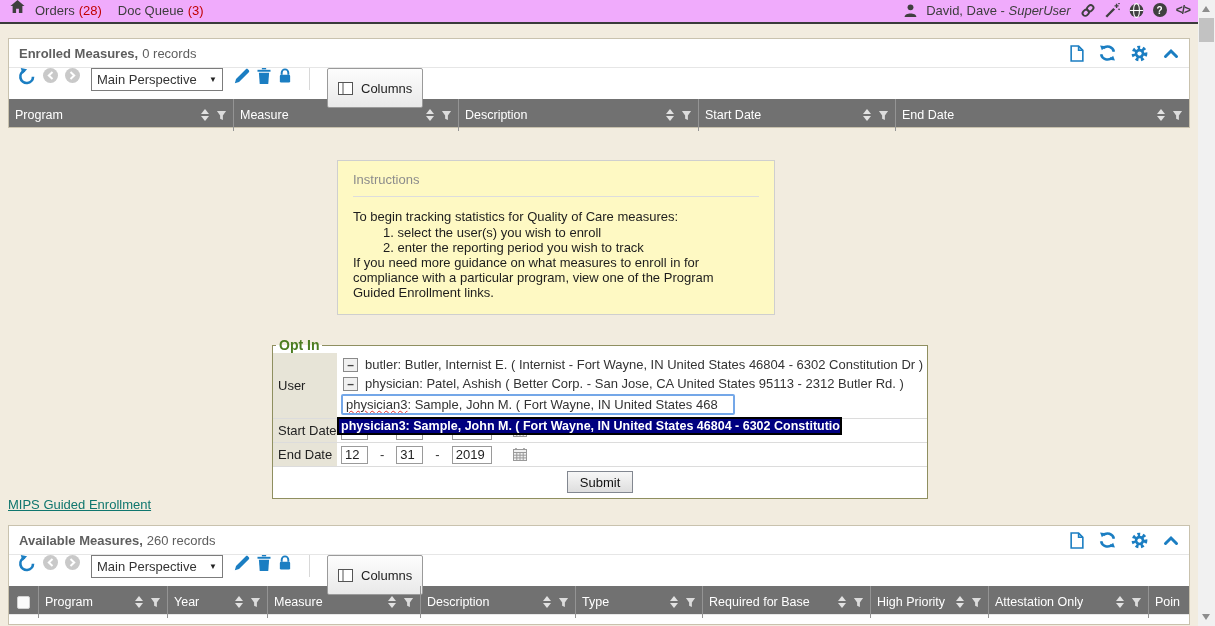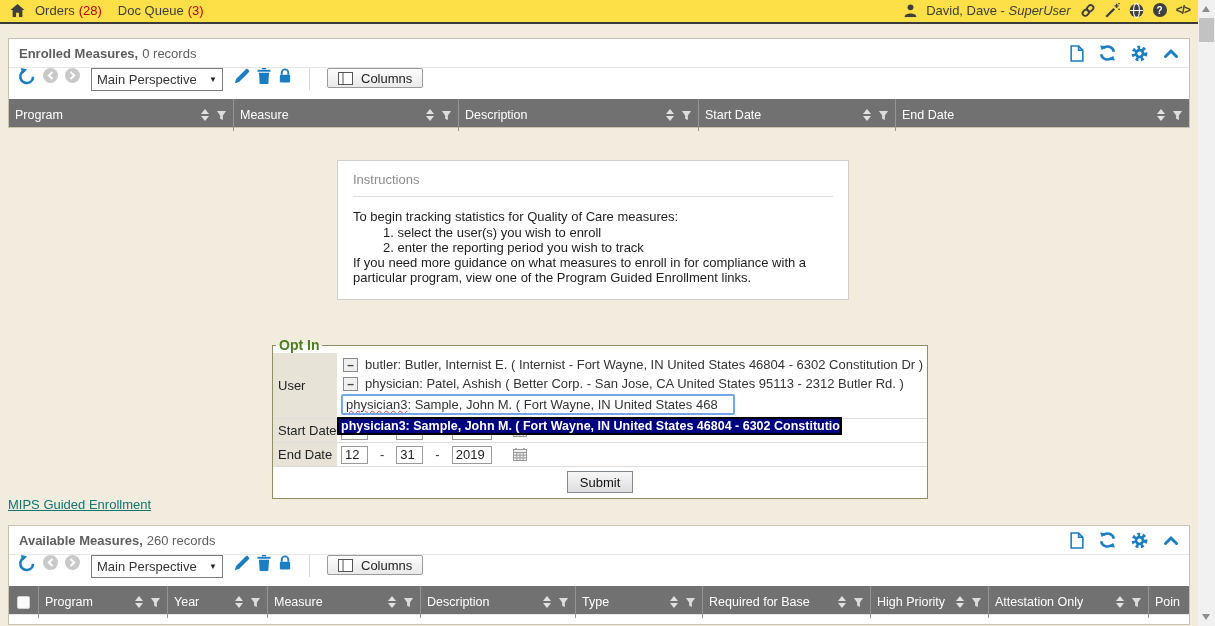--- a/index.html
+++ b/index.html
@@ -1,21 +1,21 @@
 <!DOCTYPE html>
 <html><head>
 <meta charset="utf-8">
 <style>
   *{margin:0;padding:0;box-sizing:border-box}
   html,body{width:1215px;height:626px}
   body{font-family:"Liberation Sans",sans-serif;font-size:13px;color:#333}
   .screen{position:relative;width:1215px;height:626px;overflow:hidden;background:#f2ecdf}
   
-  .topbar{position:absolute;left:0;top:0;width:1198px;height:24px;background:#fde047;
-    border-bottom:2px solid #3a3a3a;display:flex;align-items:center;padding:0 8px 2px 10px}
+  .topbar{position:absolute;left:0;top:0;width:1198px;height:24px;background:#f0abfc;
+    border-bottom:2px solid #3a3a3a;display:flex;padding:0 8px 2px 10px}
   .topnav{display:flex;align-items:center;gap:16px;margin-left:10px}
   .navitem{display:flex;gap:4px;cursor:pointer}
   .navitem .lbl{color:#3d3d3d}
   .navitem .cnt{color:#c00000}
   .topright{margin-left:auto;display:flex;align-items:center;gap:9px}
   .username{color:#3d3d3d}
   .userrole{font-style:italic;color:#3d3d3d}
   .help-badge{width:14px;height:14px;border-radius:50%;background:#3f3f3f;color:#fff;
     font-weight:bold;font-size:10px;display:inline-flex;align-items:center;justify-content:center}
   .code-ic{font-weight:bold;color:#3f3f3f;font-size:12px;letter-spacing:-1px}
@@ -33,33 +33,33 @@
   .pt-r{color:#5e5e5e;margin-left:4px}
   .p-icons{margin-left:auto;display:flex;align-items:center;gap:15px}
   .p-icons>*{cursor:pointer}
   .p-toolbar{height:31px;display:flex;align-items:flex-start;gap:7px;padding:0 9px}
   .navcirc{width:15px;height:15px;border-radius:50%;background:#c9c9c9;display:inline-flex;
     align-items:center;justify-content:center;cursor:pointer}
   .sel{width:132px;height:23px;border:1px solid #7c7c7c;background:#fff;display:flex;
     align-items:center;padding:0 5px;cursor:pointer;margin:0 4px}
   .sel .arrow{margin-left:auto;font-size:8px;color:#222}
   .vsep{width:1px;height:22px;background:#d8d8d8;margin:0 10px}
-  .colsbtn{display:flex;align-items:center;gap:8px;border:1px solid #9a9a9a;height:20px;
+  .colsbtn{display:flex;align-items:center;gap:8px;border:1px solid #9a9a9a;height:40px;
     padding:4px 10px;background:linear-gradient(#fdfdfd,#e9e9e9);border-radius:2px;color:#222;cursor:pointer}
   .grid-head{height:28px;background:#717171;display:flex;color:#fff;font-size:12.5px}
   .gh{display:flex;align-items:center;padding:16px 6px;border-right:1px solid #949494;overflow:hidden;white-space:nowrap}
   .gh:last-child{border-right:none}
   .gh .txt{margin-right:auto;overflow:hidden}
   .sort{display:inline-flex;flex-direction:column;gap:2px;margin:0 7px 0 8px;cursor:pointer}
   .tu{width:0;height:0;border-left:4px solid transparent;border-right:4px solid transparent;border-bottom:5px solid #e2e2e2}
   .td{width:0;height:0;border-left:4px solid transparent;border-right:4px solid transparent;border-top:5px solid #e2e2e2}
   .hdr-cb{width:13px;height:13px;background:#fbfbfb;border:1px solid #d2d2d2;border-radius:2px;margin:0 auto;cursor:pointer}
   .row-sliver{height:10px;background:#fff;border-top:1px solid #e8e8e8}
   
-  .instructions{position:absolute;left:337px;top:160px;width:512px;background:#ffffff;
+  .instructions{position:absolute;left:337px;top:160px;width:438px;background:#fef9c3;
     border:1px solid #cfcfcf;padding:11px 15px 14px}
   .ins-title{color:#8c8c8c}
   .ins-hr{border:none;border-top:1px solid #ddd;margin:9px 0 12px}
   .ins-body{color:#1d1d1d;line-height:15px}
   .ins-steps{margin:1px 0 0 30px;line-height:15px;color:#1d1d1d}
   .ins-footer{color:#1d1d1d;line-height:15px}
   
   .optin{position:absolute;left:272px;top:337px;width:653px;background:#fff;border:1px solid #8f8f60}
   .optin legend{color:#4c7d21;font-weight:bold;font-size:14px;margin-left:3px;padding:0 3px}
   .frow{display:flex;align-items:center;border-top:1px solid #dcdcdc;min-height:24px}

